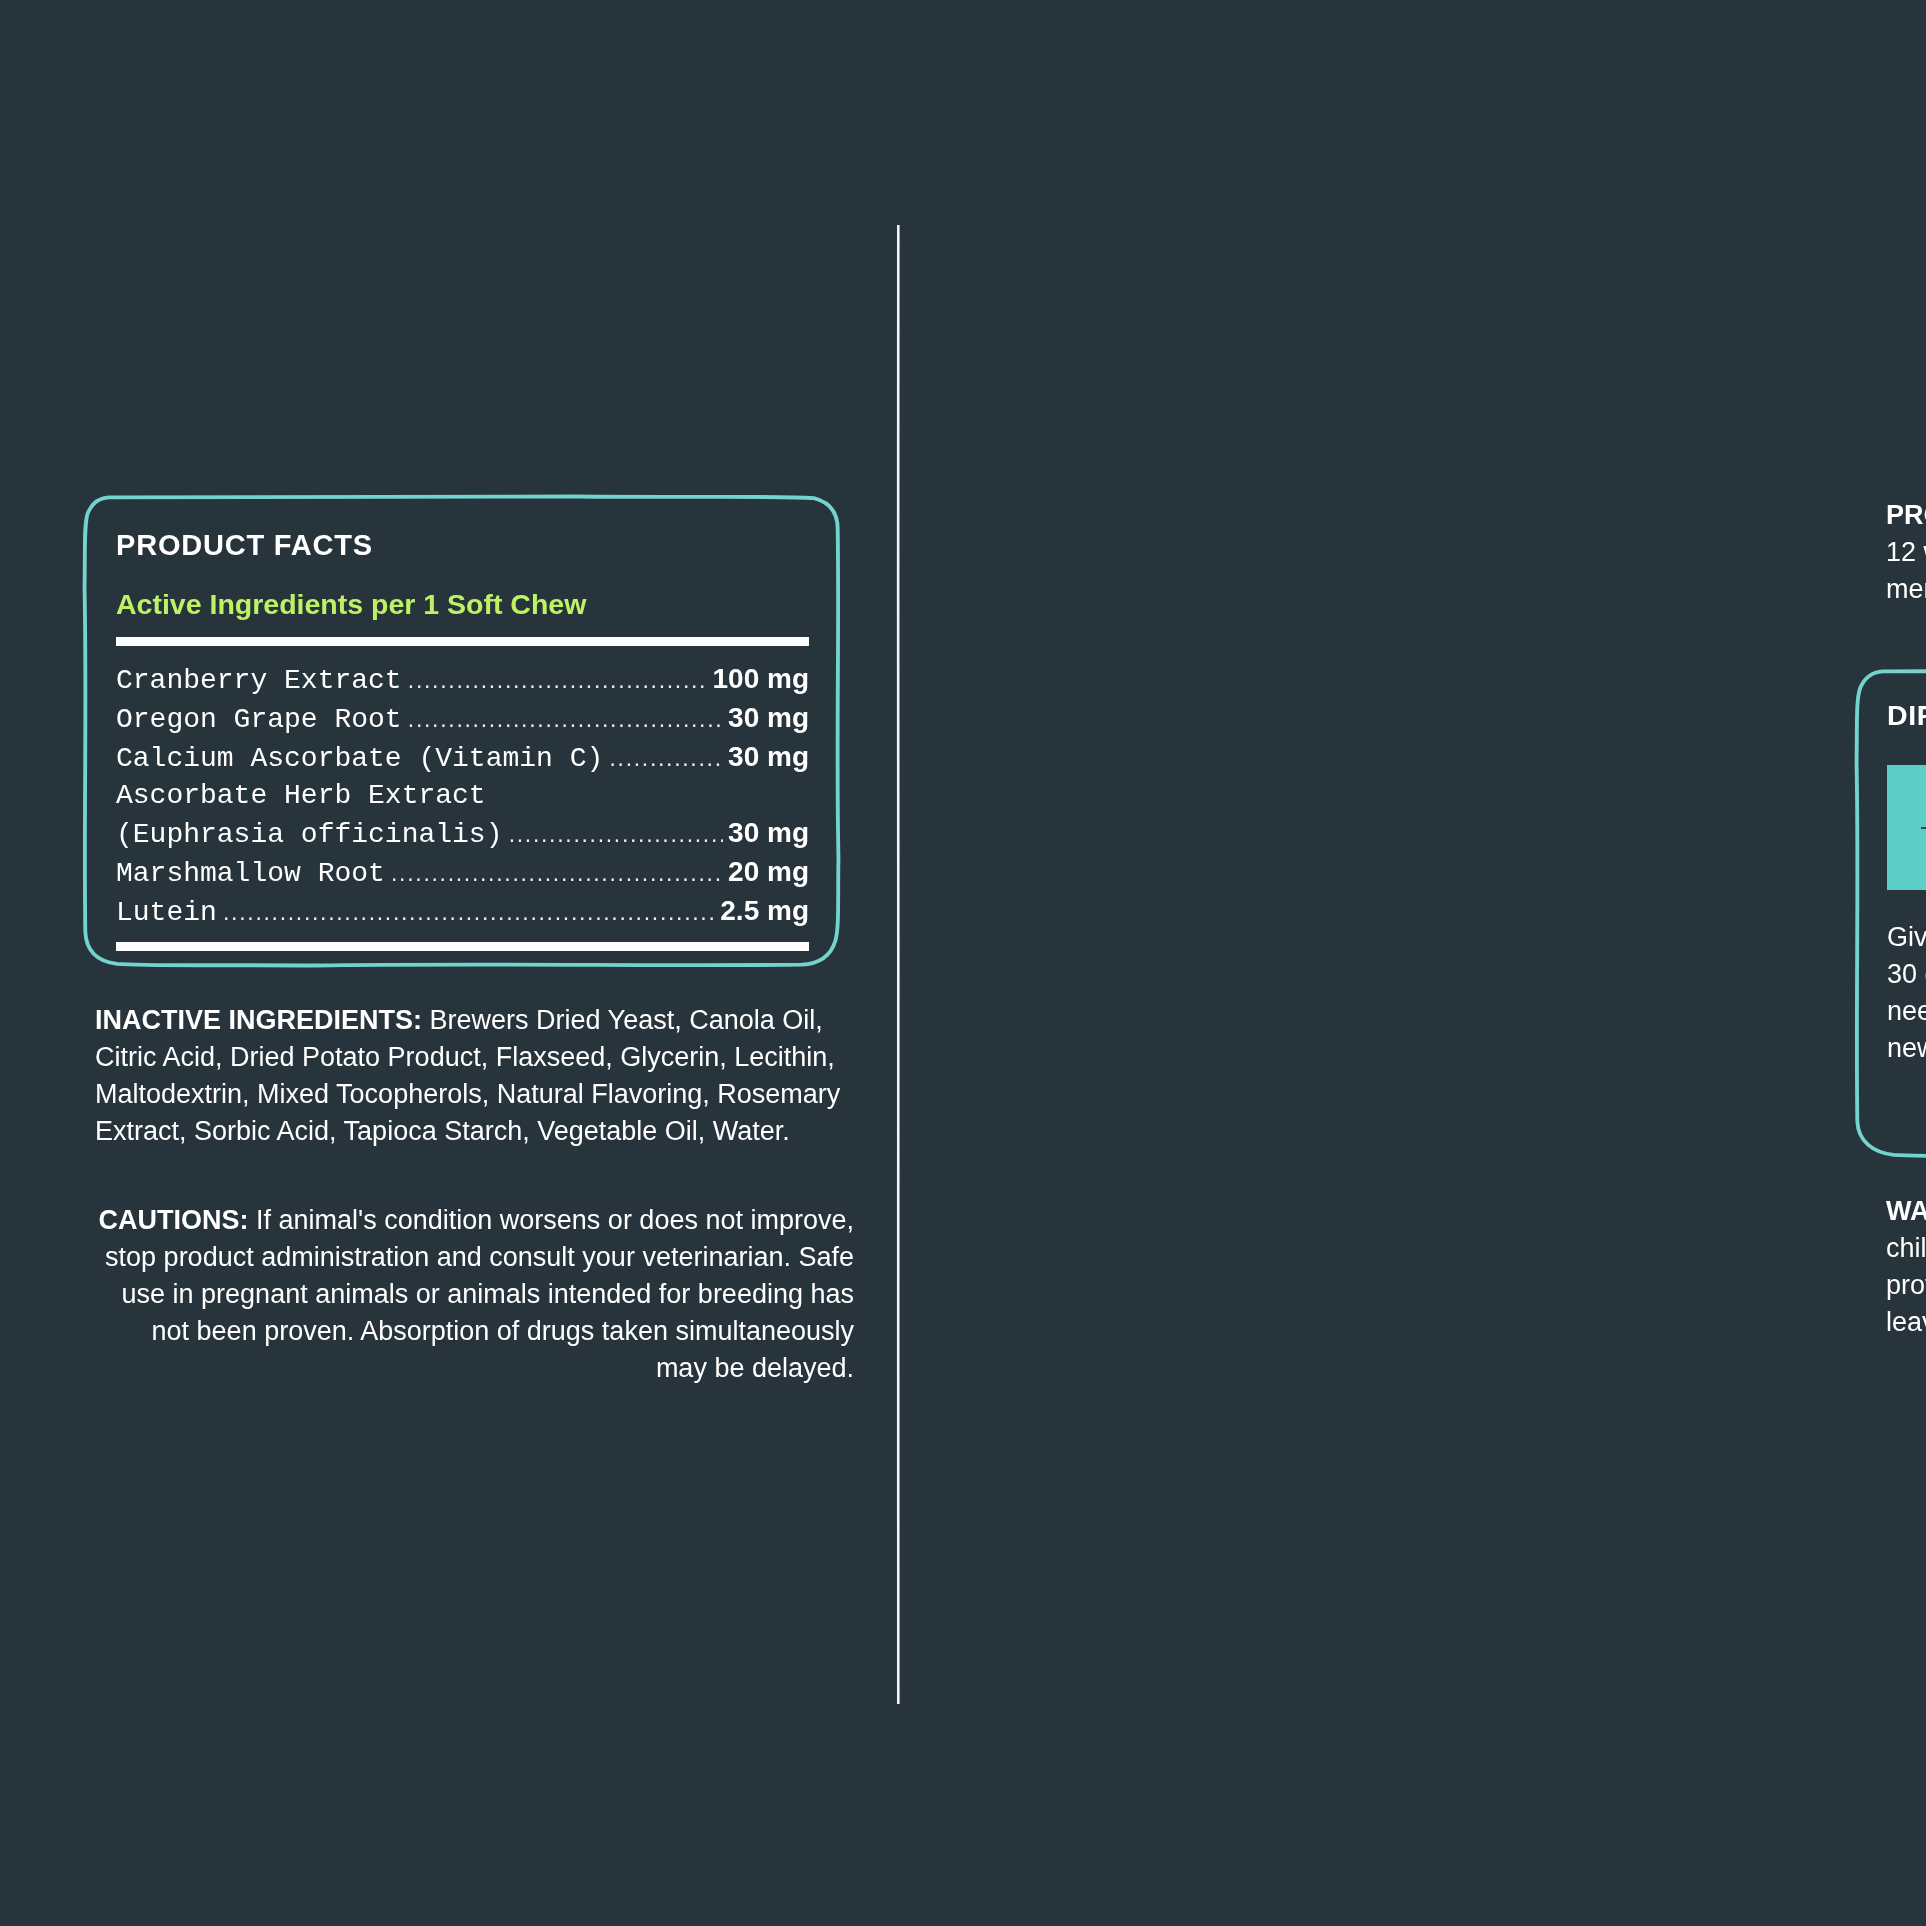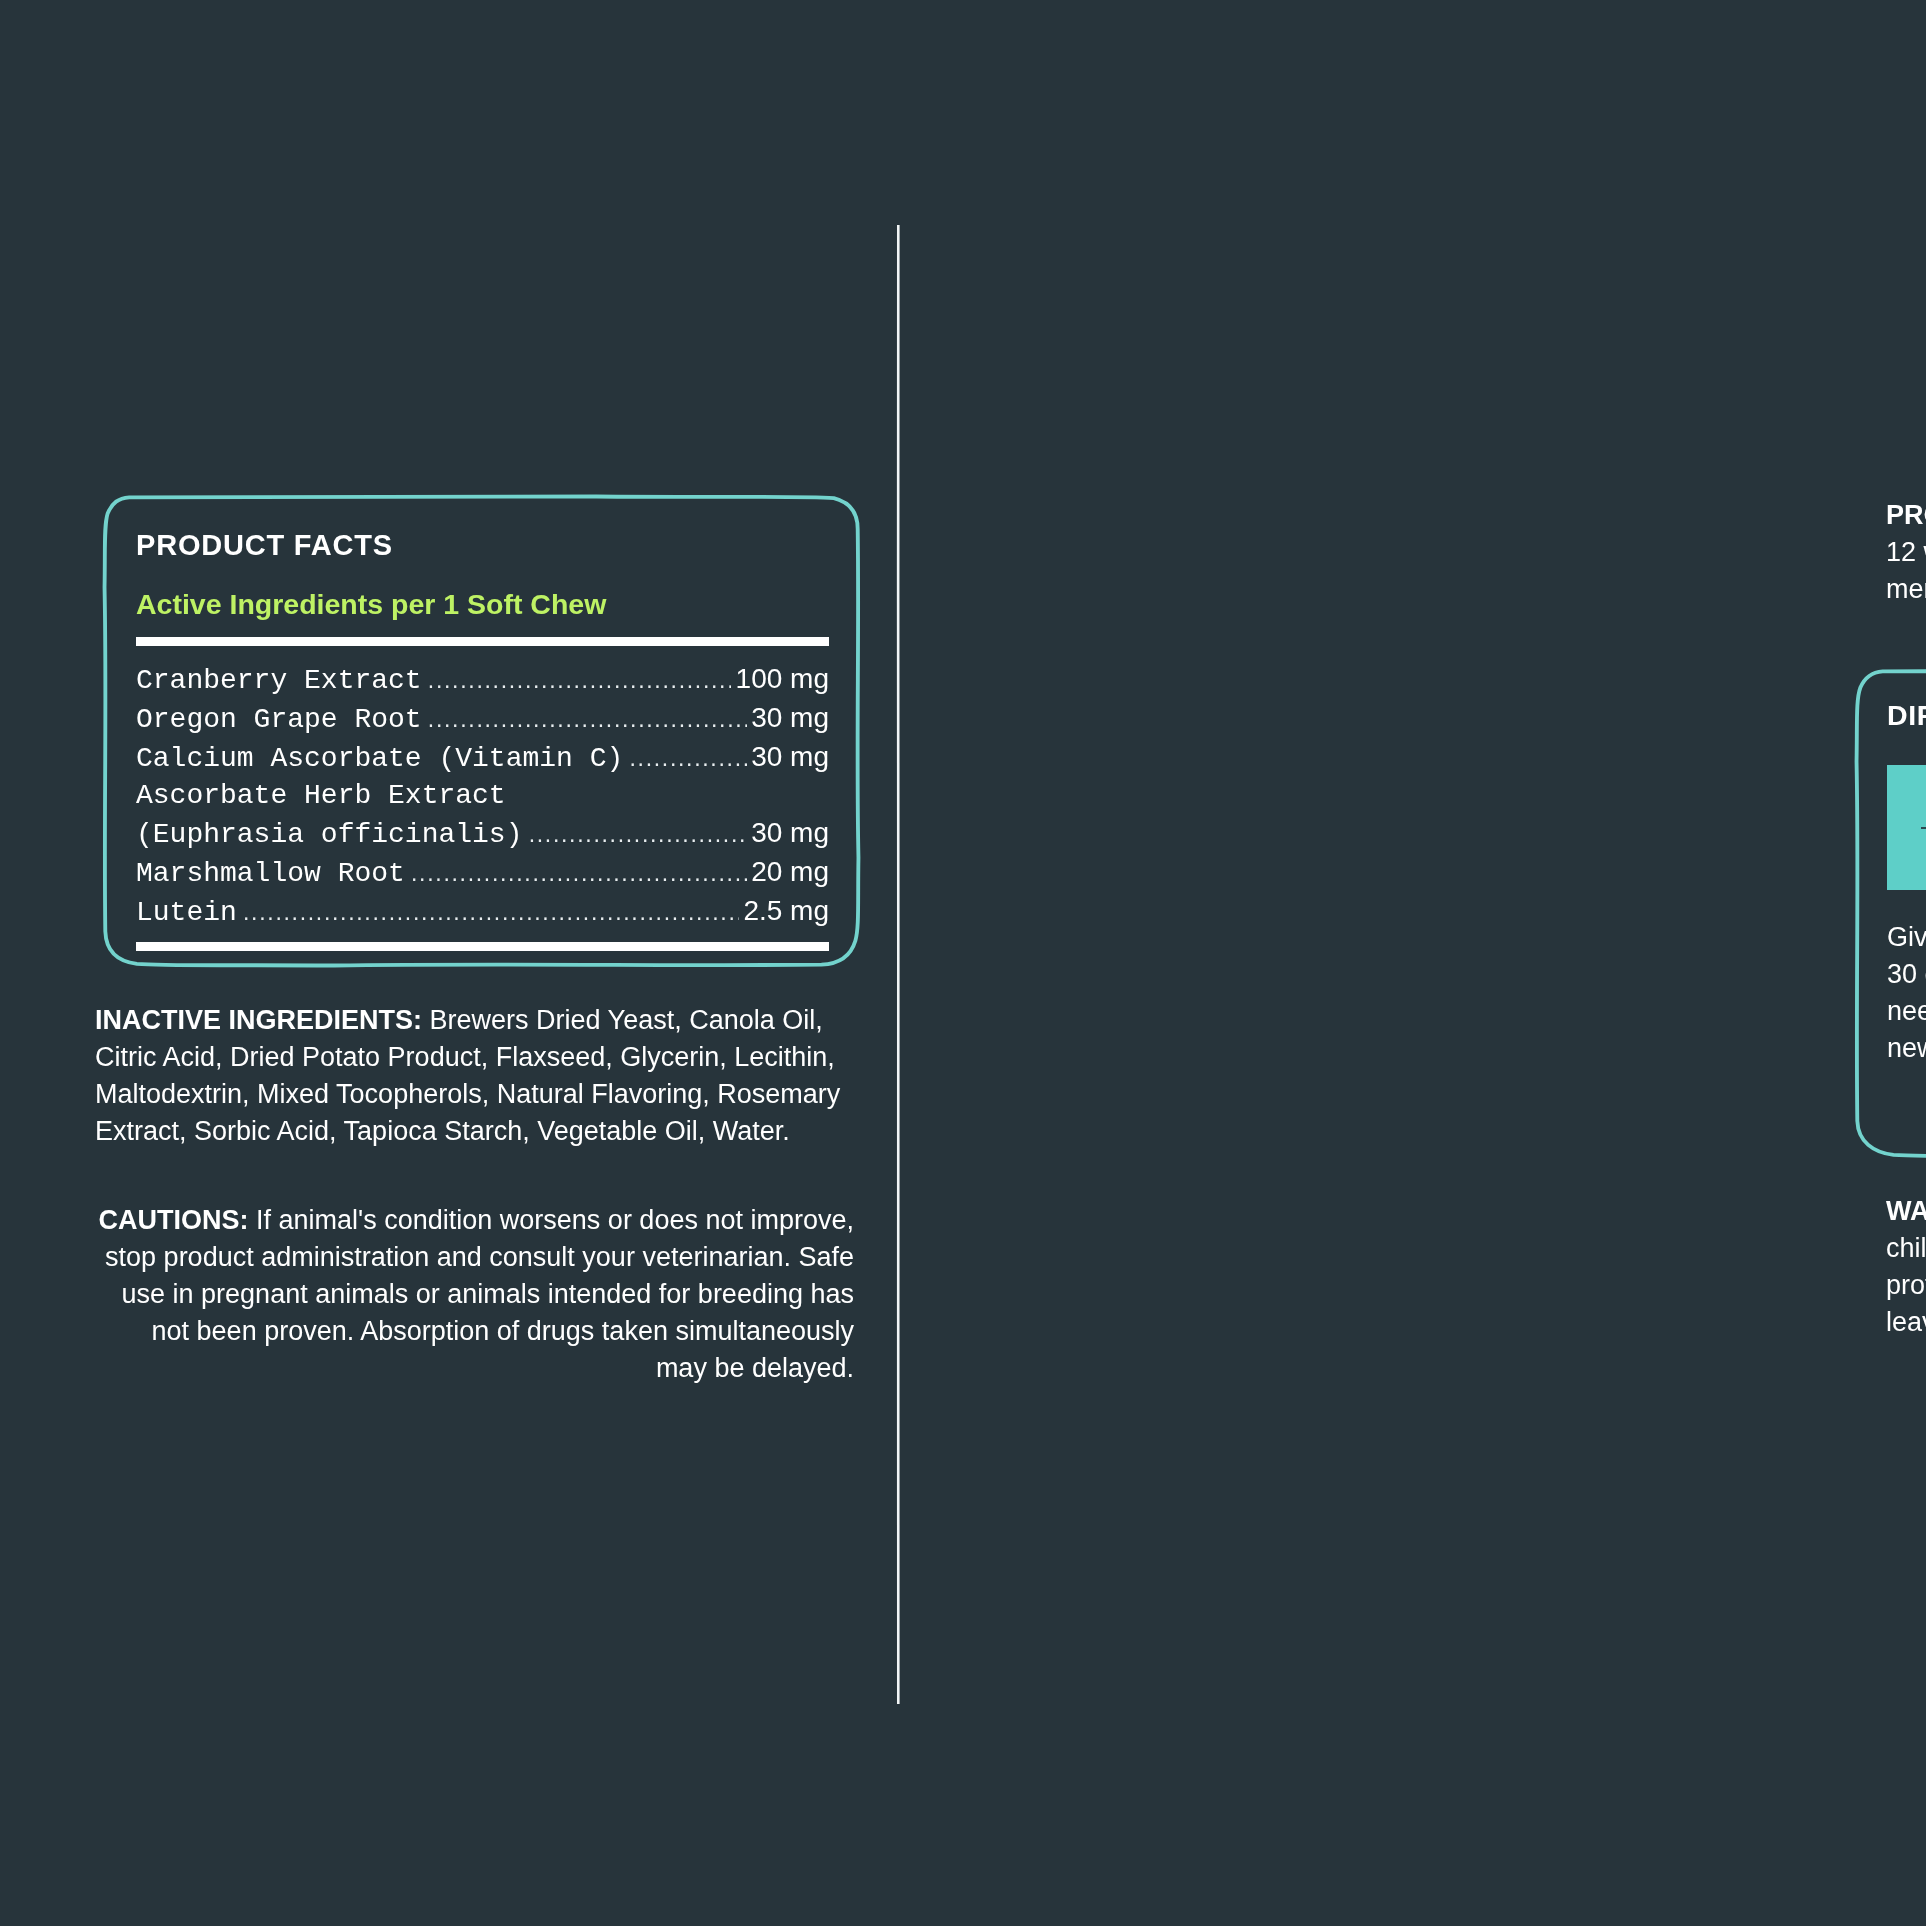--- a/index.html
+++ b/index.html
@@ -60,21 +60,20 @@
     position: relative;
     z-index: 2;
   }
 
   
   #product-facts-box {
     left: 83px;
     top: 495px;
     width: 757px;
     height: 472px;
-    margin-left: 20px;
   }
   #product-facts-box .box-inner {
     padding: 36px 40px 0 33px;
   }
   .pf-title {
     font-size: 29px;
     font-weight: bold;
     letter-spacing: 0.8px;
     color: #ffffff;
     margin: 0;
@@ -120,20 +119,21 @@
     white-space: nowrap;
     font-size: 23px;
     letter-spacing: 1.7px;
     color: #e9eef0;
     margin: 0 4.6px 0 6.2px;
     min-width: 0;
   }
   .pf-row .pf-amount {
     flex: 0 0 auto;
     text-align: center;
+    font-weight: bold;
   }
   .pf-row.no-dots .pf-dots { visibility: hidden; }
 
   
   .para {
     font-size: 27px;
     line-height: 37px;
     color: #ffffff;
     margin: 0;
   }

